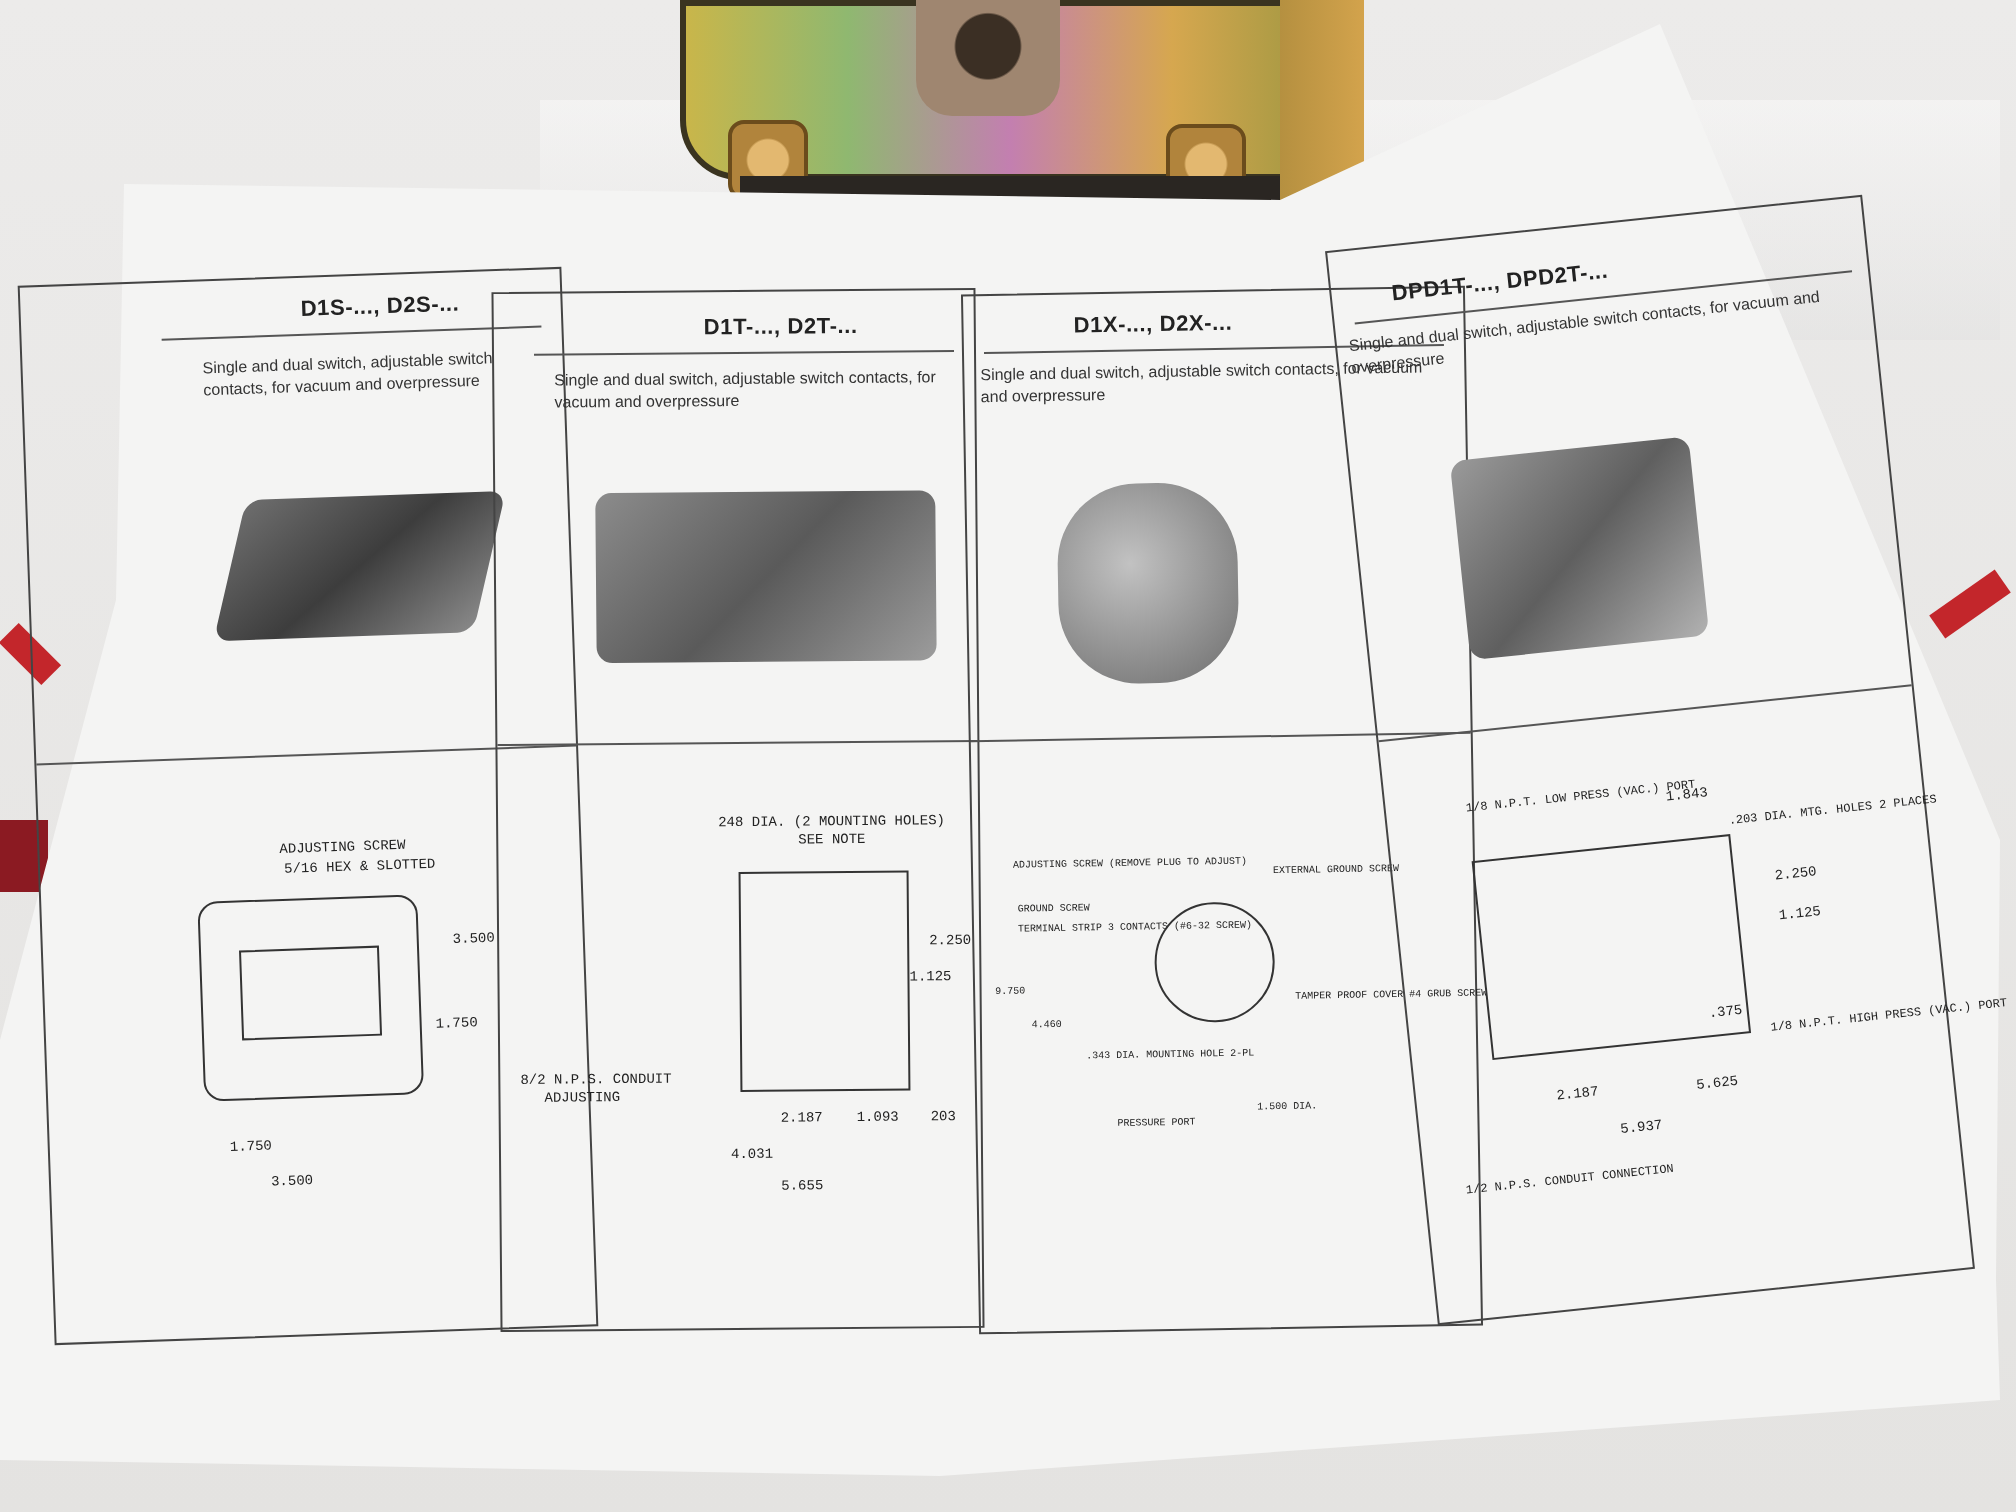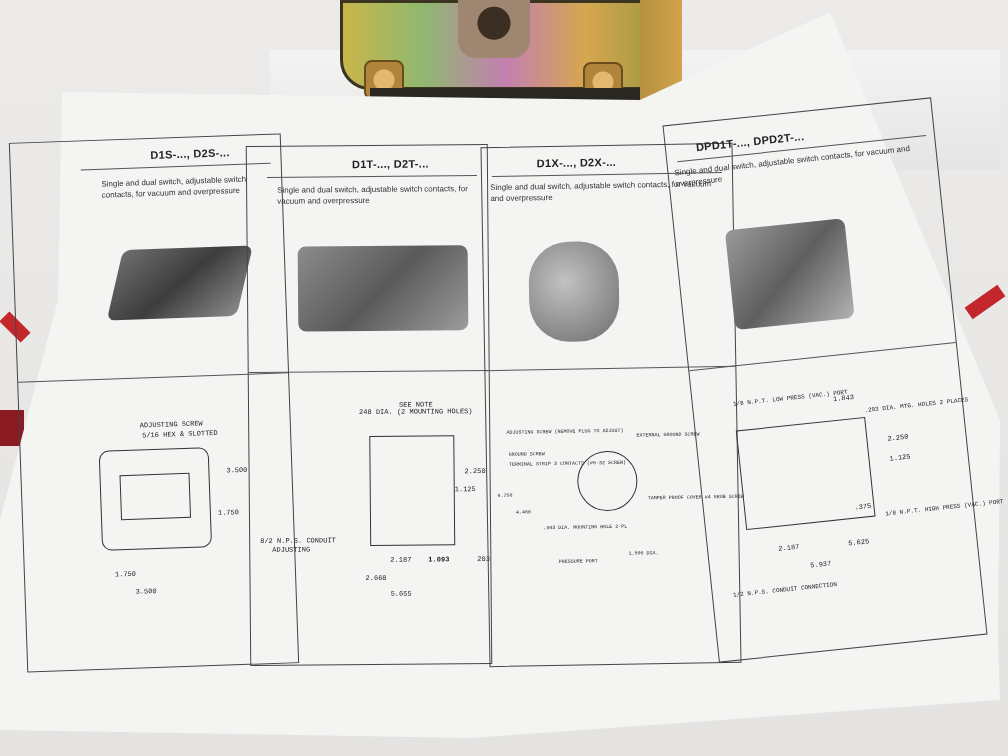--- a/index.html
+++ b/index.html
@@ -61,30 +61,30 @@
     <div class="dim" style="left:110px;top:448px;">3.500</div>
   </div>
 
   <div class="panel" style="left:248px;top:145px;width:242px;height:520px;transform:rotate(-0.5deg);">
     <div class="title" style="left:105px;top:12px;">D1T-..., D2T-...</div>
     <div class="hr" style="left:20px;top:30px;width:210px;"></div>
     <div class="desc" style="left:30px;top:38px;width:205px;">Single and dual switch, adjustable switch contacts, for vacuum and overpressure</div>
     <div class="hr" style="left:0;top:225px;width:240px;"></div>
     <div class="photo" style="left:50px;top:100px;width:170px;height:85px;background:linear-gradient(135deg,#8c8c8c,#5a5a5a,#9c9c9c);"></div>
     <div class="dim" style="left:110px;top:262px;">248 DIA. (2 MOUNTING HOLES)</div>
-    <div class="dim" style="left:150px;top:255px;">SEE NOTE</div>
+    <div class="dim" style="left:150px;top:271px;">SEE NOTE</div>
     <div class="draw" style="left:120px;top:290px;width:85px;height:110px;"></div>
     <div class="dim" style="left:215px;top:322px;">2.250</div>
     <div class="dim" style="left:205px;top:340px;">1.125</div>
     <div class="dim" style="left:10px;top:390px;">8/2 N.P.S. CONDUIT</div>
     <div class="dim" style="left:22px;top:399px;">ADJUSTING</div>
     <div class="dim" style="left:140px;top:410px;">2.187</div>
-    <div class="dim" style="left:178px;top:410px;font-weight:bold;">1.093</div>
-    <div class="dim" style="left:215px;top:410px;margin-left:12px;">203</div>
-    <div class="dim" style="left:115px;top:428px;">2.668</div>
+    <div class="dim" style="left:178px;top:410px;">1.093</div>
+    <div class="dim" style="left:215px;top:410px;">203</div>
+    <div class="dim" style="left:115px;top:428px;">4.031</div>
     <div class="dim" style="left:140px;top:444px;">5.655</div>
   </div>
 
   <div class="panel" style="left:485px;top:145px;width:252px;height:520px;transform:rotate(-1deg);">
     <div class="title" style="left:55px;top:10px;">D1X-..., D2X-...</div>
     <div class="hr" style="left:10px;top:28px;width:230px;"></div>
     <div class="desc" style="left:8px;top:34px;width:235px;">Single and dual switch, adjustable switch contacts, for vacuum and overpressure</div>
     <div class="hr" style="left:0;top:222px;width:250px;"></div>
     <div class="photo" style="left:45px;top:95px;width:90px;height:100px;border-radius:40px;background:radial-gradient(circle at 40% 40%,#c2c2c2,#6d6d6d);"></div>
     <div class="dim" style="left:20px;top:282px;font-size:5px;">ADJUSTING SCREW (REMOVE PLUG TO ADJUST)</div>

